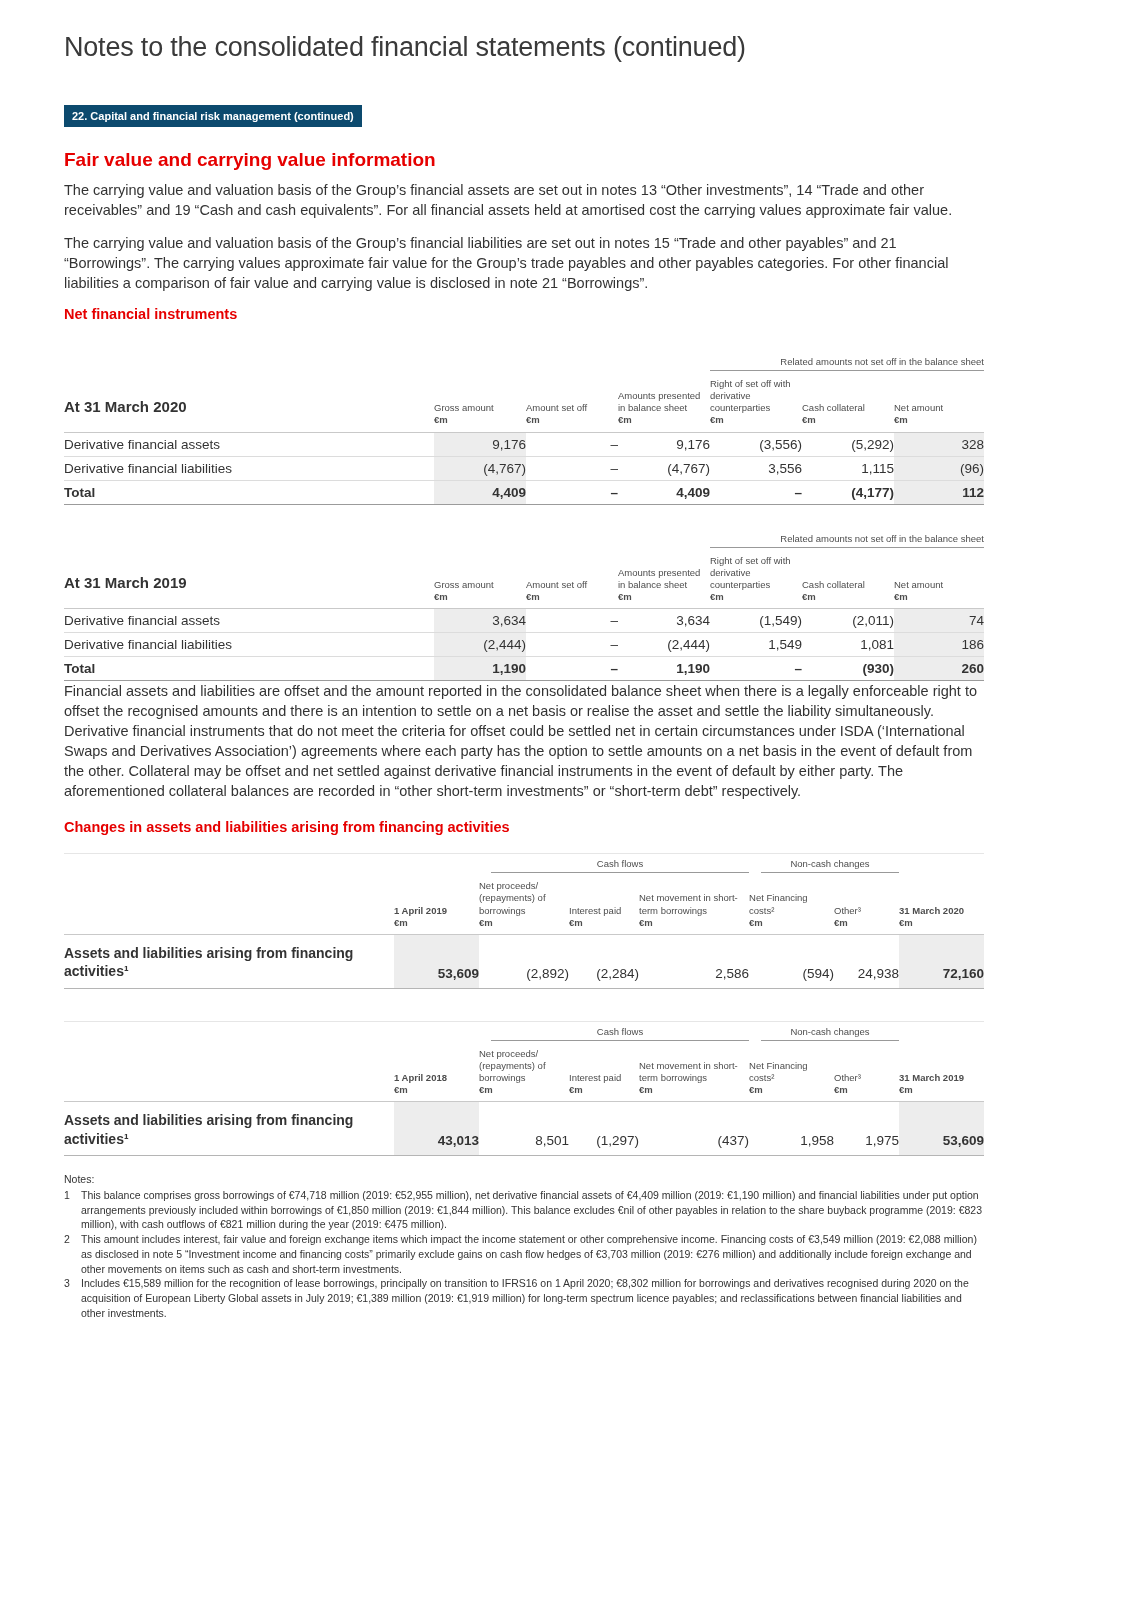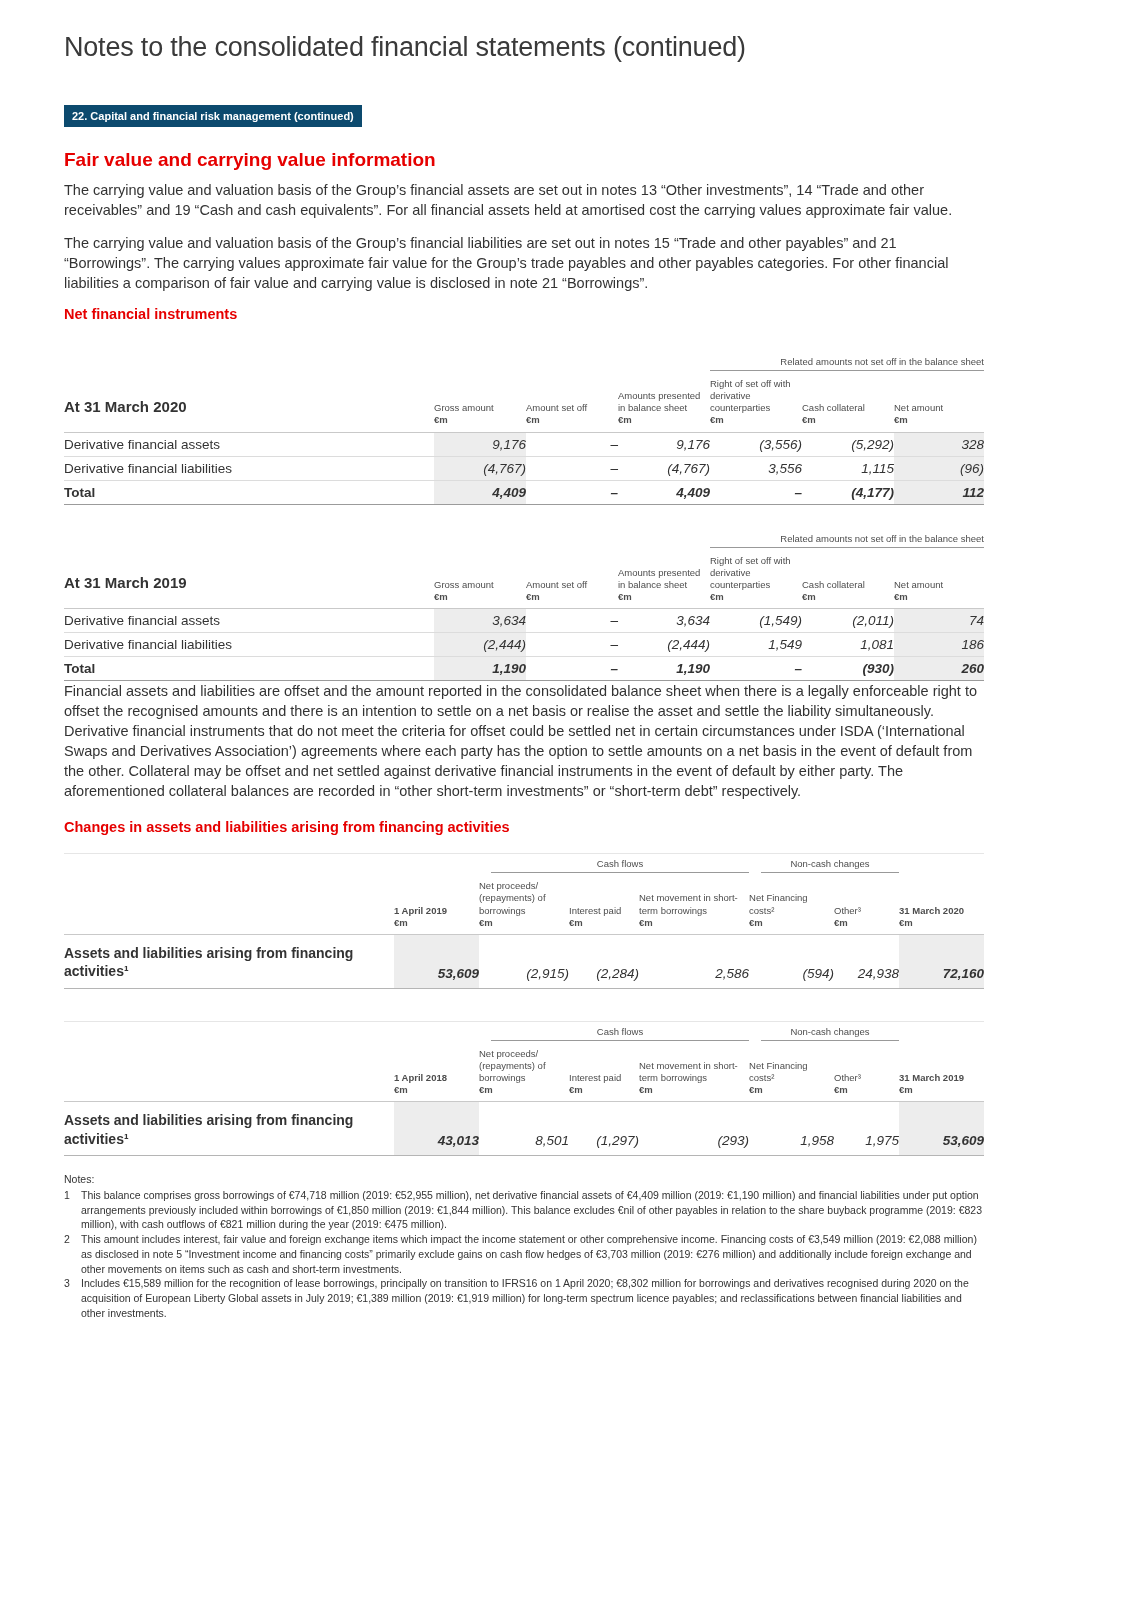--- a/index.html
+++ b/index.html
@@ -36,21 +36,21 @@
   .related-header{text-align:right;}
   .group-cell{vertical-align:bottom;}
   .group-header{text-align:center;margin-left:12px;}
   .cols-row th{vertical-align:bottom;padding:7px 0 5px 0;border-bottom:1px solid #c9c9c9;}
   .table-title{text-align:left;font-size:15px;font-weight:bold;color:#333;padding-bottom:17px !important;}
   .col-h{font-size:9.5px;color:#4d4d4d;font-weight:normal;text-align:left;line-height:1.28;}
   .col-h .unit{font-weight:bold;}
   .col-h.strong .col-label{font-weight:bold;}
   tbody td{border-bottom:1px solid #dcdcdc;padding:4px 0;font-size:13.5px;vertical-align:bottom;}
   td.row-label{text-align:left;}
-  td.num{text-align:right;font-style:italic;}
+  td.num{text-align:right;}
   tr.total-row td{font-weight:bold;border-bottom:1px solid #9b9b9b;}
   td.shade,th.shade{background:#ededed;}
 
   .offset-table-wrap{margin-top:34px;}
   .offset-table-wrap + .offset-table-wrap{margin-top:28px;}
 
   
   .fin-table-wrap{margin-top:18px;}
   .fin-table-wrap + .fin-table-wrap{margin-top:32px;}
   .fin-table thead tr.group-row th{border-top:1px solid #e6e6e6;padding-top:4px;}
@@ -299,21 +299,21 @@
             <th class="col-h strong">
                 <div class="col-label">31 March 2020</div>
                 <div class="unit">€m</div>
               </th>
           </tr>
         </thead>
         <tbody>
           <tr>
             <td class="row-label fin-label">Assets and liabilities arising from financing activities¹</td>
             <td class="num fin-num strong shade">53,609</td>
-            <td class="num fin-num">(2,915)</td>
+            <td class="num fin-num">(2,892)</td>
             <td class="num fin-num">(2,284)</td>
             <td class="num fin-num">2,586</td>
             <td class="num fin-num">(594)</td>
             <td class="num fin-num">24,938</td>
             <td class="num fin-num strong shade">72,160</td>
           </tr>
         </tbody>
       </table>
     </div>
 
@@ -373,21 +373,21 @@
                 <div class="unit">€m</div>
               </th>
           </tr>
         </thead>
         <tbody>
           <tr>
             <td class="row-label fin-label">Assets and liabilities arising from financing activities¹</td>
             <td class="num fin-num strong shade">43,013</td>
             <td class="num fin-num">8,501</td>
             <td class="num fin-num">(1,297)</td>
-            <td class="num fin-num">(293)</td>
+            <td class="num fin-num">(437)</td>
             <td class="num fin-num">1,958</td>
             <td class="num fin-num">1,975</td>
             <td class="num fin-num strong shade">53,609</td>
           </tr>
         </tbody>
       </table>
     </div>
 
     
     <div class="notes">

